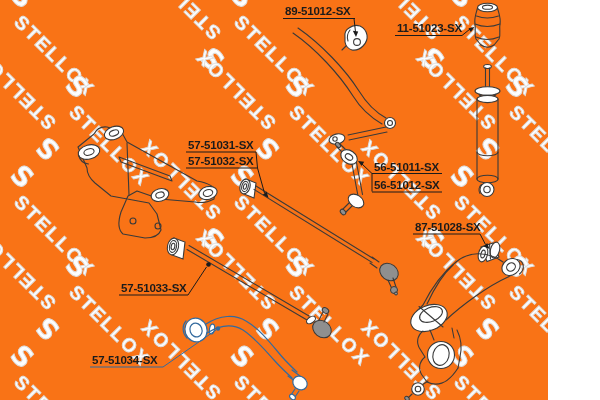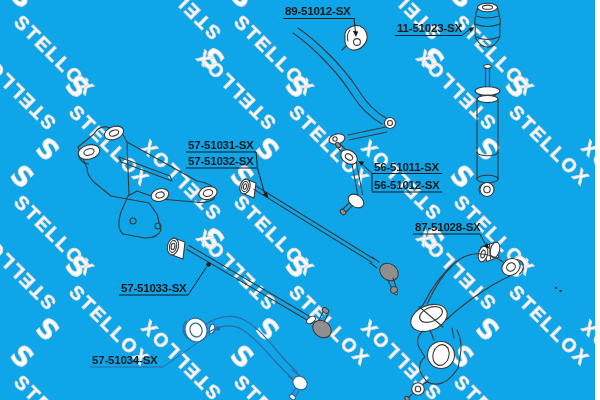--- a/index.html
+++ b/index.html
@@ -1,16 +1,16 @@
 <!DOCTYPE html>
 <html><head>
 <meta charset="utf-8">
 <style>
   html,body{margin:0;padding:0;background:#ffffff;}
-  .frame{position:relative;width:595px;height:400px;background:#0ea5e9;overflow:hidden;font-family:"Liberation Sans",sans-serif;}
+  .frame{position:relative;width:548px;height:400px;background:#f97316;overflow:hidden;font-family:"Liberation Sans",sans-serif;}
   svg{display:block;}
   .ln{fill:none;stroke:#3a3a3a;stroke-width:1.1;stroke-linecap:round;stroke-linejoin:round;}
   .wf{fill:#ffffff;stroke:#3a3a3a;stroke-width:1.1;}
   .gf{fill:#8f8f8f;stroke:#3a3a3a;stroke-width:1;}
   .lbl{font:700 11.5px "Liberation Sans",sans-serif;fill:#1b1b1b;letter-spacing:-0.2px;}
   .ul{stroke:#1b1b1b;stroke-width:1.1;}
   .ldr{stroke:#1b1b1b;stroke-width:1;fill:none;}
   .arw{fill:#1b1b1b;stroke:none;}
   .bln{fill:none;stroke-width:1.2;stroke-linecap:round;stroke-linejoin:round;}
   .bwf{fill:#ffffff;stroke-width:1.2;}

